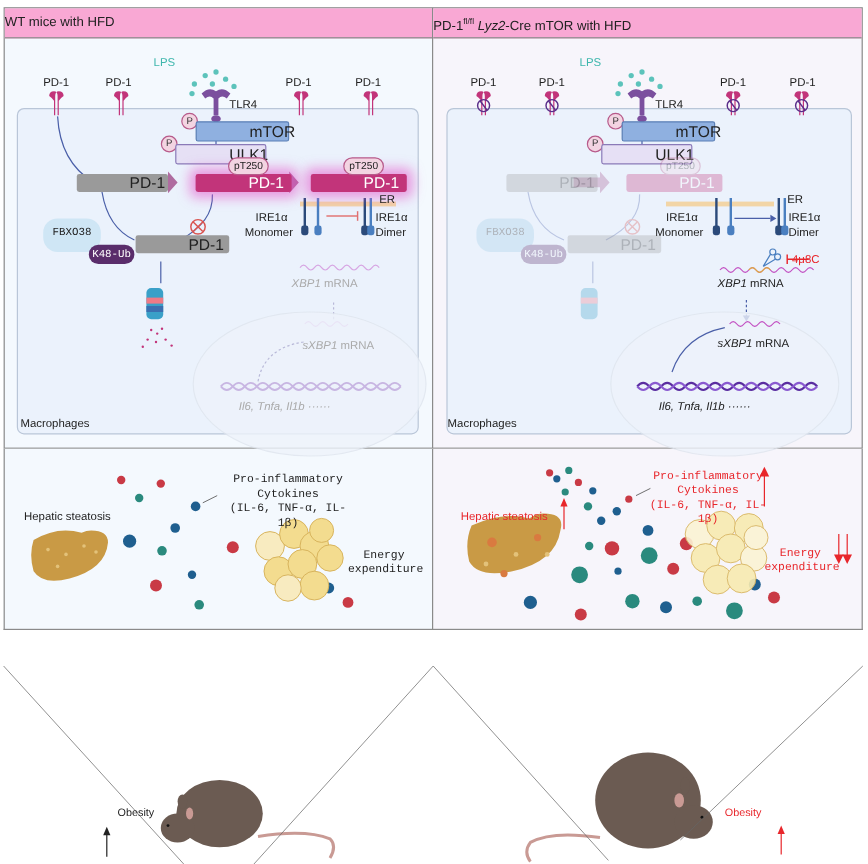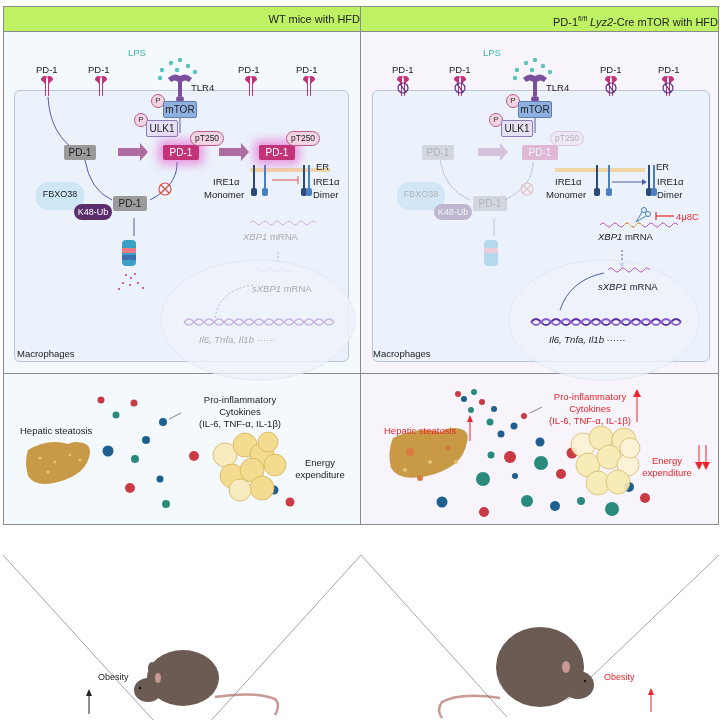--- a/index.html
+++ b/index.html
@@ -1,30 +1,30 @@
 <!DOCTYPE html>
 <html><head>
 <meta charset="utf-8">
 <style>
   html,body{margin:0;padding:0;background:#ffffff;}
   body{width:723px;height:720px;position:relative;overflow:hidden;font-family:"Liberation Sans",sans-serif;color:#222;}
-  .abs{position:absolute;}
+  .abs{position:absolute;font-family:Liberation Mono, monospace;}
   .panel{position:absolute;top:6px;height:368px;border:1px solid #8a8a8a;box-sizing:border-box;}
   .panel.left{left:3px;width:358px;background:#f4f9fe;}
   .panel.right{left:360px;width:359px;background:#f7f5fb;}
-  .panel-header{position:absolute;left:0;top:0;right:0;height:24px;background:#bef264;border-bottom:1px solid #8a8a8a;font-size:11px;text-align:right;line-height:24px;color:#222;}
+  .panel-header{position:absolute;left:0;top:0;right:0;height:24px;background:#f9a8d4;border-bottom:1px solid #8a8a8a;font-size:11px;text-align:left;line-height:24px;color:#222;}
   .panel-header sup{font-size:7px;}
   .lower{position:absolute;top:374px;height:151px;border:1px solid #8a8a8a;border-top:none;box-sizing:border-box;}
   .lower.left{left:3px;width:358px;background:#f4f9fe;}
   .lower.right{left:360px;width:359px;background:#f7f5fb;}
   .cell{position:absolute;border:1px solid #b9c6d8;border-radius:6px;box-sizing:border-box;}
   .cell.left{left:14px;top:90px;width:335px;height:272px;background:#ebf2fc;}
   .cell.right{left:372px;top:90px;width:338px;height:272px;background:#ebf2fc;}
   .t{position:absolute;white-space:nowrap;font-size:9.5px;line-height:11px;}
-  .box{position:absolute;font-size:10px;text-align:center;line-height:15px;height:15px;border-radius:2px;}
+  .box{position:absolute;font-size:13px;text-align:left;line-height:15px;height:15px;border-radius:2px;padding-left:44px;}
   .pbubble{position:absolute;width:12px;height:12px;border-radius:50%;background:#f3d4e2;border:1px solid #b75a8a;font-size:8px;line-height:12px;text-align:center;color:#333;}
   svg{position:absolute;overflow:visible;}
   .faded{opacity:0.3;}
 </style>
 </head>
 <body>
 
 <div class="panel left">
   <div class="panel-header">WT mice with HFD</div>
 </div>
@@ -331,21 +331,21 @@
   <div class="abs" style="left:397px;top:182px;width:48px;height:28px;background:#9fcde8;border-radius:12px;font-size:9px;line-height:24px;text-align:center;">FBXO38</div>
   <div class="abs" style="left:434px;top:204px;width:38px;height:16px;background:#5a2d6b;color:#fff;border-radius:8px;font-size:9px;line-height:16px;text-align:center;">K48-Ub</div>
   <div class="box" style="left:473px;top:196px;width:34px;background:#9a9a9a;color:#222;">PD-1</div>
 </div>
 
 <span class="t" style="left:656px;top:161px;">ER</span>
 <span class="t" style="left:555px;top:176px;">IRE1α</span>
 <span class="t" style="left:546px;top:189px;">Monomer</span>
 <span class="t" style="left:657px;top:176px;">IRE1α</span>
 <span class="t" style="left:657px;top:189px;">Dimer</span>
-<span class="t" style="left:676px;top:211px;color:#e8262b;">4μ8C</span>
+<span class="t" style="left:660px;top:211px;color:#e8262b;">4μ8C</span>
 <span class="t" style="left:598px;top:231px;"><i>XBP1</i><span> mRNA</span></span>
 <span class="t" style="left:598px;top:281px;"><i>sXBP1</i><span> mRNA</span></span>
 <span class="t" style="left:549px;top:334px;font-style:italic;">Il6, Tnfa, Il1b ······</span>
 <span class="t" style="left:373px;top:348px;">Macrophages</span>
 
 <svg style="left:0;top:0;width:723px;height:720px;">
   <g>
     <path d="M393 438 q26 -12 48 -6 q6 -4 12 -4 q18 0 14 14 q-4 26 -40 34 q-28 6 -36 -8 q-4 -16 2 -30z" fill="#c99a45"></path>
     <circle cx="410" cy="452" r="4" fill="#d97a40"></circle>
       <circle cx="430" cy="462" r="2" fill="#e3c27a"></circle>

